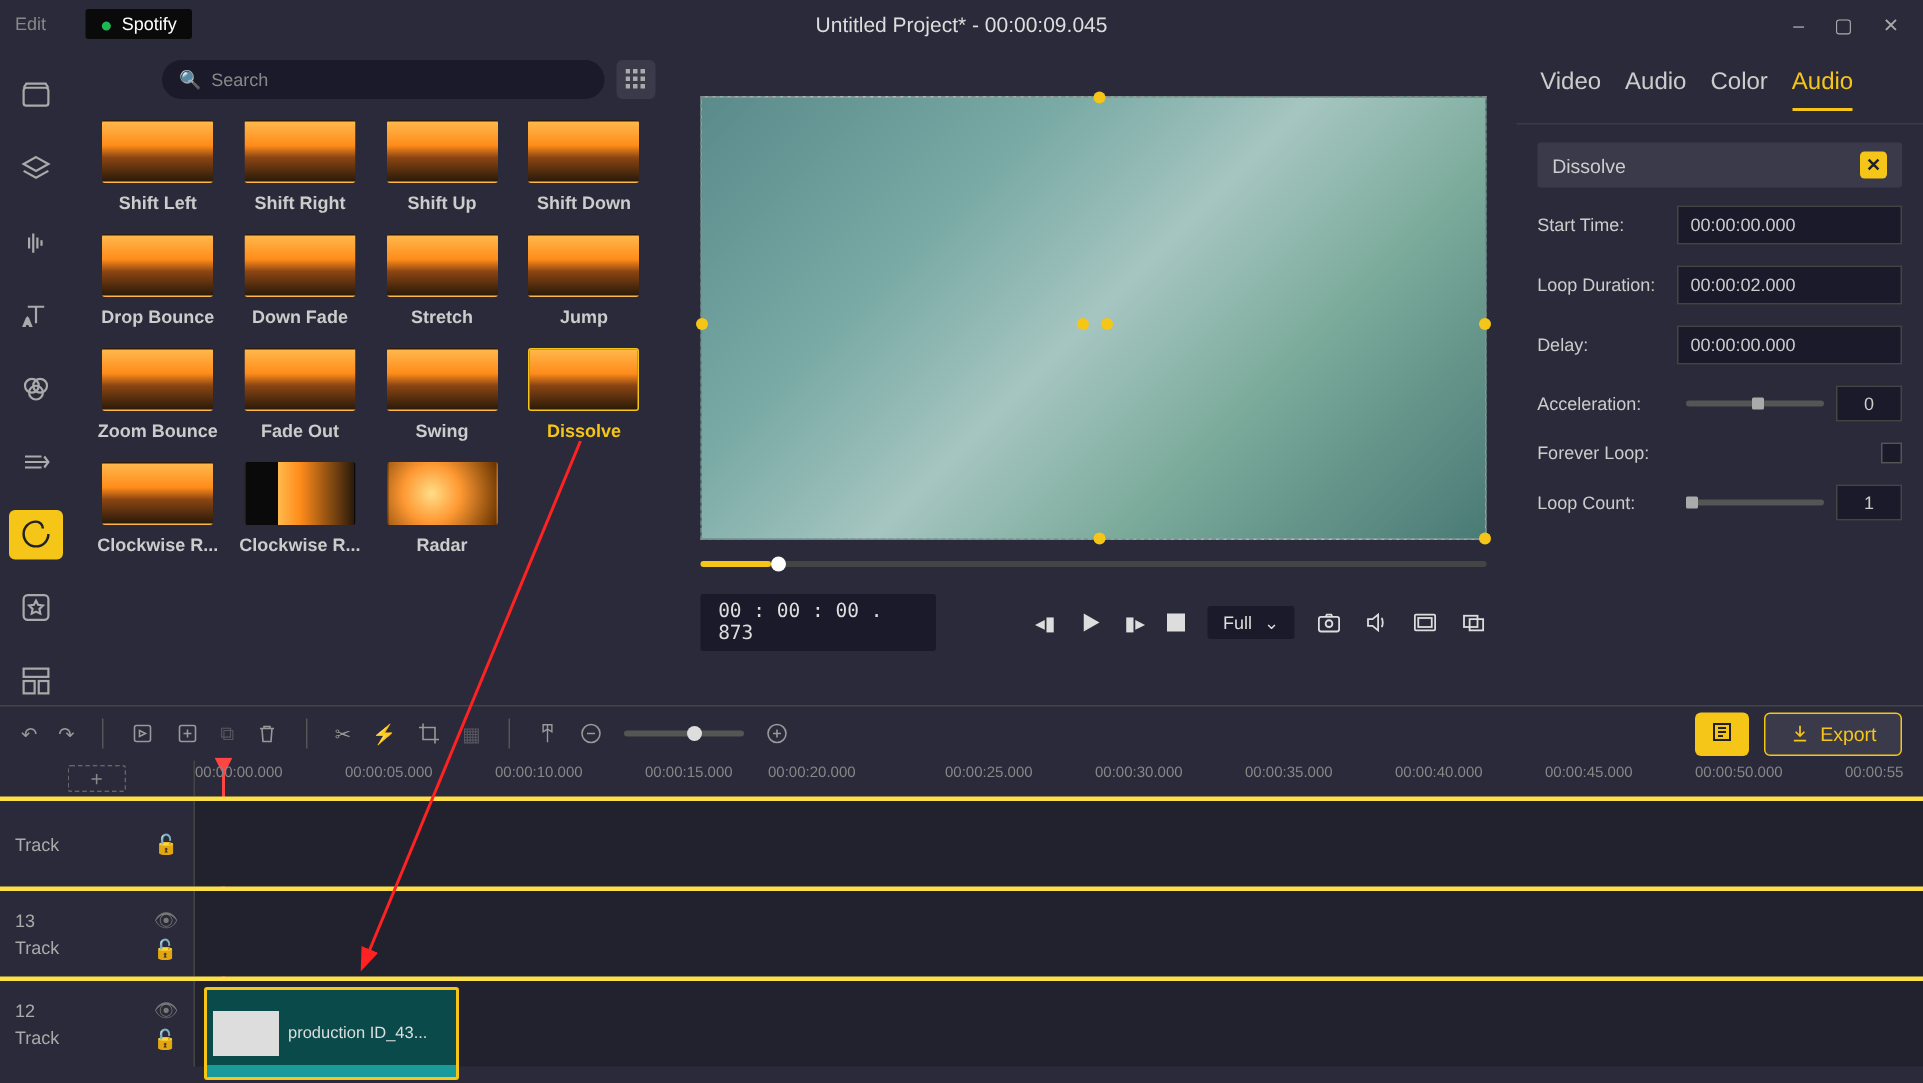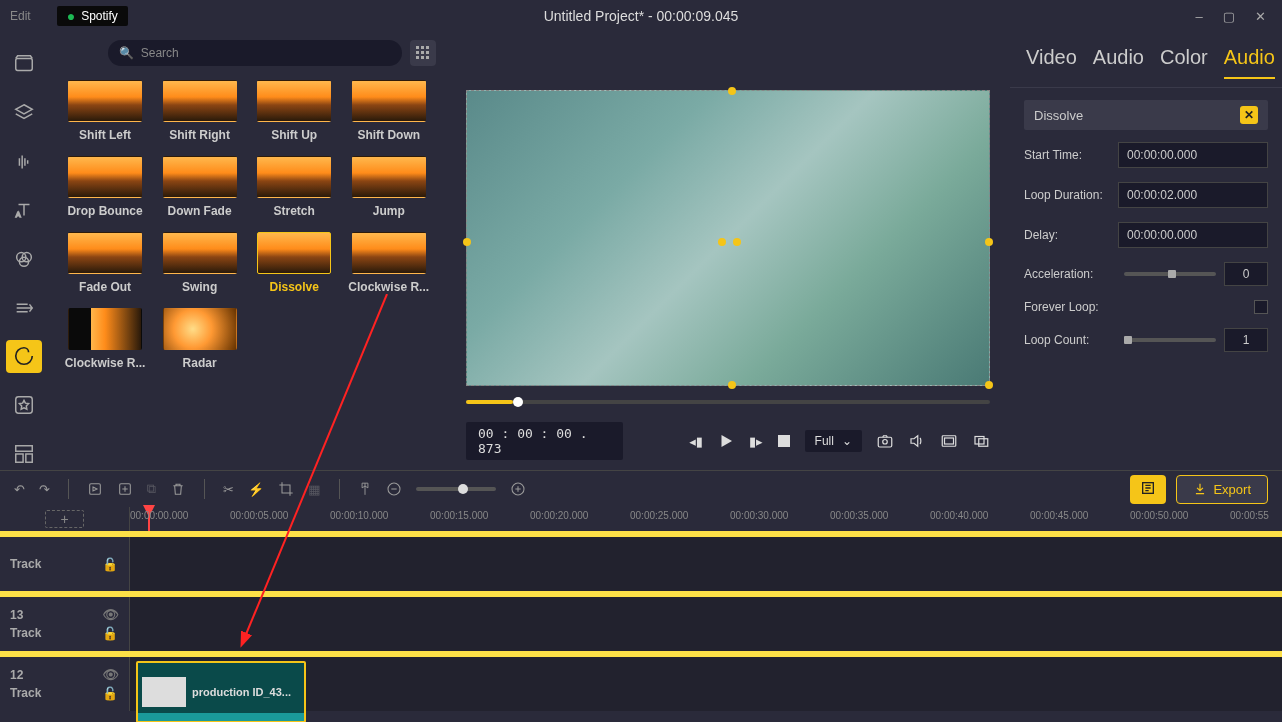--- a/index.html
+++ b/index.html
@@ -26,35 +26,35 @@
 .grid-toggle { width: 26px; height: 26px; background: #3a3a4a; border-radius: 4px; display: flex; align-items: center; justify-content: center; color: #aaa; }
 .effects-grid { padding: 8px 14px; display: grid; grid-template-columns: repeat(4, 1fr); gap: 14px 8px; overflow-y: auto; }
 .effect-item { display: flex; flex-direction: column; align-items: center; gap: 6px; cursor: pointer; font-weight: bold; }
 .effect-thumb { width: 74px; height: 42px; background: linear-gradient(to bottom, #ffb84d 0%, #ff8c1a 40%, #8b4513 60%, #2a1a0a 100%); border-radius: 2px; border: 1px solid transparent; }
 .effect-item.selected .effect-thumb { border-color: #f5c518; }
 .effect-label { font-size: 12px; color: #ccc; text-align: center; }
 .effect-item.selected .effect-label { color: #f5c518; }
 .effect-thumb.radar { background: radial-gradient(circle at 40% 50%, #ffdd88 0%, #ff9933 40%, #663300 100%); }
 .effect-thumb.clock2 { background: linear-gradient(to right, #0a0a0a 0%, #0a0a0a 30%, #ffb84d 30%, #ff8c1a 50%, #2a1a0a 100%); }
 
-.preview-panel { flex: 1; background: #2a2a3a; display: flex; flex-direction: column; align-items: center; padding: 32px 20px 10px 20px; justify-content: flex-end; }
+.preview-panel { flex: 1; background: #2a2a3a; display: flex; flex-direction: column; align-items: center; padding: 32px 20px 10px 20px; }
 .preview-canvas { width: 524px; height: 296px; background: linear-gradient(135deg, #5a8a8a 0%, #7aaaa5 30%, #a5c5c0 50%, #7aaa9a 70%, #4a7a75 100%); border: 1px dashed #888; position: relative; }
 .preview-canvas .handle { width: 8px; height: 8px; background: #f5c518; border-radius: 50%; position: absolute; }
 .transport { width: 100%; max-width: 524px; margin-top: 14px; }
 .scrub-bar { height: 4px; background: #444; border-radius: 2px; position: relative; }
 .scrub-fill { height: 100%; width: 9%; background: #f5c518; border-radius: 2px; }
 .scrub-thumb { width: 10px; height: 10px; background: #fff; border-radius: 50%; position: absolute; top: -3px; left: 9%; }
 .transport-controls { display: flex; align-items: center; gap: 14px; margin-top: 18px; justify-content: center; }
 .time-display { background: #1a1a2a; padding: 4px 12px; border-radius: 2px; font-family: monospace; font-size: 13px; color: #ddd; }
 .tc-btn { color: #ddd; cursor: pointer; display: flex; align-items: center; }
 .quality-select { background: #1a1a2a; padding: 4px 10px; border-radius: 2px; color: #ddd; font-size: 12px; display: flex; align-items: center; gap: 8px; }
 
 .props-panel { width: 272px; background: #2a2a3a; }
 .prop-tabs { display: flex; gap: 16px; padding: 14px 16px 8px 16px; border-bottom: 1px solid #3a3a4a; }
-.prop-tab { color: #ccc; font-size: 20px; padding-bottom: 8px; cursor: pointer; }
+.prop-tab { color: #ccc; font-size: 16px; padding-bottom: 8px; cursor: pointer; }
 .prop-tab.active { color: #f5c518; border-bottom: 2px solid #f5c518; }
 .prop-body { padding: 12px 14px; }
 .prop-header { display: flex; justify-content: space-between; align-items: center; background: #3a3a4a; padding: 6px 10px; border-radius: 2px; margin-bottom: 12px; }
 .prop-header .close { background: #f5c518; color: #222; width: 18px; height: 18px; border-radius: 3px; display: flex; align-items: center; justify-content: center; font-weight: bold; font-size: 12px; }
 .prop-row { display: flex; justify-content: space-between; align-items: center; margin-bottom: 14px; font-size: 12px; }
 .prop-row input[type="text"] { width: 150px; background: #1a1a2a; border: 1px solid #444; color: #ccc; padding: 5px 8px; font-size: 12px; }
 .prop-row .slider-combo { display: flex; align-items: center; gap: 8px; }
 .prop-row .mini-slider { width: 92px; height: 4px; background: #555; border-radius: 2px; position: relative; }
 .prop-row .mini-slider .st { width: 8px; height: 8px; background: #aaa; border-radius: 1px; position: absolute; top: -2px; }
 .prop-row .num-box { width: 44px; background: #1a1a2a; border: 1px solid #444; color: #ccc; padding: 4px 6px; text-align: center; font-size: 12px; }
@@ -72,21 +72,21 @@
 .export-btn { background: #3a3a4a; border: 1px solid #f5c518; color: #f5c518; padding: 5px 16px; border-radius: 4px; display: flex; align-items: center; gap: 6px; font-size: 13px; cursor: pointer; }
 
 .tl-ruler-row { display: flex; height: 24px; }
 .tl-track-head-col { width: 130px; background: #2a2a3a; border-right: 1px solid #444; display: flex; align-items: center; justify-content: center; }
 .add-track { border: 1px dashed #666; padding: 0px 14px; border-radius: 2px; color: #888; font-size: 14px; }
 .tl-ruler { flex: 1; position: relative; background: #2a2a3a; font-size: 10px; color: #888; }
 .ruler-tick { position: absolute; top: 3px; }
 .playhead { position: absolute; left: 18px; top: 0; width: 2px; height: 200px; background: #ff4444; }
 .playhead::before { content: ""; position: absolute; top: -2px; left: -5px; width: 12px; height: 12px; background: #ff4444; clip-path: polygon(0 0, 100% 0, 50% 100%); }
 
-.tl-track-row { display: flex; height: 60px; border-top: 6px solid #fde047; position: relative; font-weight: bold; }
+.tl-track-row { display: flex; height: 60px; border-top: 3px solid #fde047; position: relative; }
 .track-head { width: 130px; background: #2a2a3a; border-right: 1px solid #444; display: flex; align-items: center; padding: 6px 10px; font-size: 12px; color: #aaa; gap: 8px; }
 .track-head-col { display: flex; flex-direction: column; gap: 4px; }
 .track-icons { display: flex; flex-direction: column; gap: 4px; margin-left: auto; color: #777; font-size: 13px; }
 .track-content { flex: 1; background: #22222e; position: relative; }
 .clip { position: absolute; top: 4px; left: 6px; width: 170px; height: 62px; background: #0a4a4a; border: 2px solid #f5c518; border-radius: 2px; display: flex; align-items: center; padding: 4px; gap: 6px; }
 .clip-thumb { width: 44px; height: 30px; background: #ddd; }
 .clip-label { font-size: 11px; color: #ddd; }
 .clip-anim-bar { position: absolute; bottom: 0; left: 0; right: 0; height: 8px; background: #1a9a9a; }
 
 .arrow-annotation { position: absolute; pointer-events: none; z-index: 100; }
@@ -218,20 +218,24 @@
         <div class="effect-item">
           <div class="effect-thumb"></div>
           <div class="effect-label">Stretch</div>
         </div>
         <div class="effect-item">
           <div class="effect-thumb"></div>
           <div class="effect-label">Jump</div>
         </div>
         <div class="effect-item">
           <div class="effect-thumb"></div>
+          <div class="effect-label">Zoom Bounce</div>
+        </div>
+        <div class="effect-item">
+          <div class="effect-thumb"></div>
           <div class="effect-label">Fade Out</div>
         </div>
         <div class="effect-item">
           <div class="effect-thumb"></div>
           <div class="effect-label">Swing</div>
         </div>
         <div class="effect-item selected">
           <div class="effect-thumb"></div>
           <div class="effect-label">Dissolve</div>
         </div>
@@ -435,21 +439,21 @@
   <div class="tl-ruler-row">
     <div class="tl-track-head-col">
         <div class="add-track">+</div>
       </div>
     <div class="tl-ruler" id="tl-ruler">
       <div class="playhead"></div>
     <span class="ruler-tick" style="left: 0px;">00:00:00.000</span>
         <span class="ruler-tick" style="left: 100px;">00:00:05.000</span>
         <span class="ruler-tick" style="left: 200px;">00:00:10.000</span>
         <span class="ruler-tick" style="left: 300px;">00:00:15.000</span>
-        <span class="ruler-tick" style="left: 400px;">00:00:20.000</span>
+        <span class="ruler-tick" style="left: 382px;">00:00:20.000</span>
         <span class="ruler-tick" style="left: 500px;">00:00:25.000</span>
         <span class="ruler-tick" style="left: 600px;">00:00:30.000</span>
         <span class="ruler-tick" style="left: 700px;">00:00:35.000</span>
         <span class="ruler-tick" style="left: 800px;">00:00:40.000</span>
         <span class="ruler-tick" style="left: 900px;">00:00:45.000</span>
         <span class="ruler-tick" style="left: 1000px;">00:00:50.000</span>
         <span class="ruler-tick" style="left: 1100px;">00:00:55</span>
       </div>
   </div>
 

